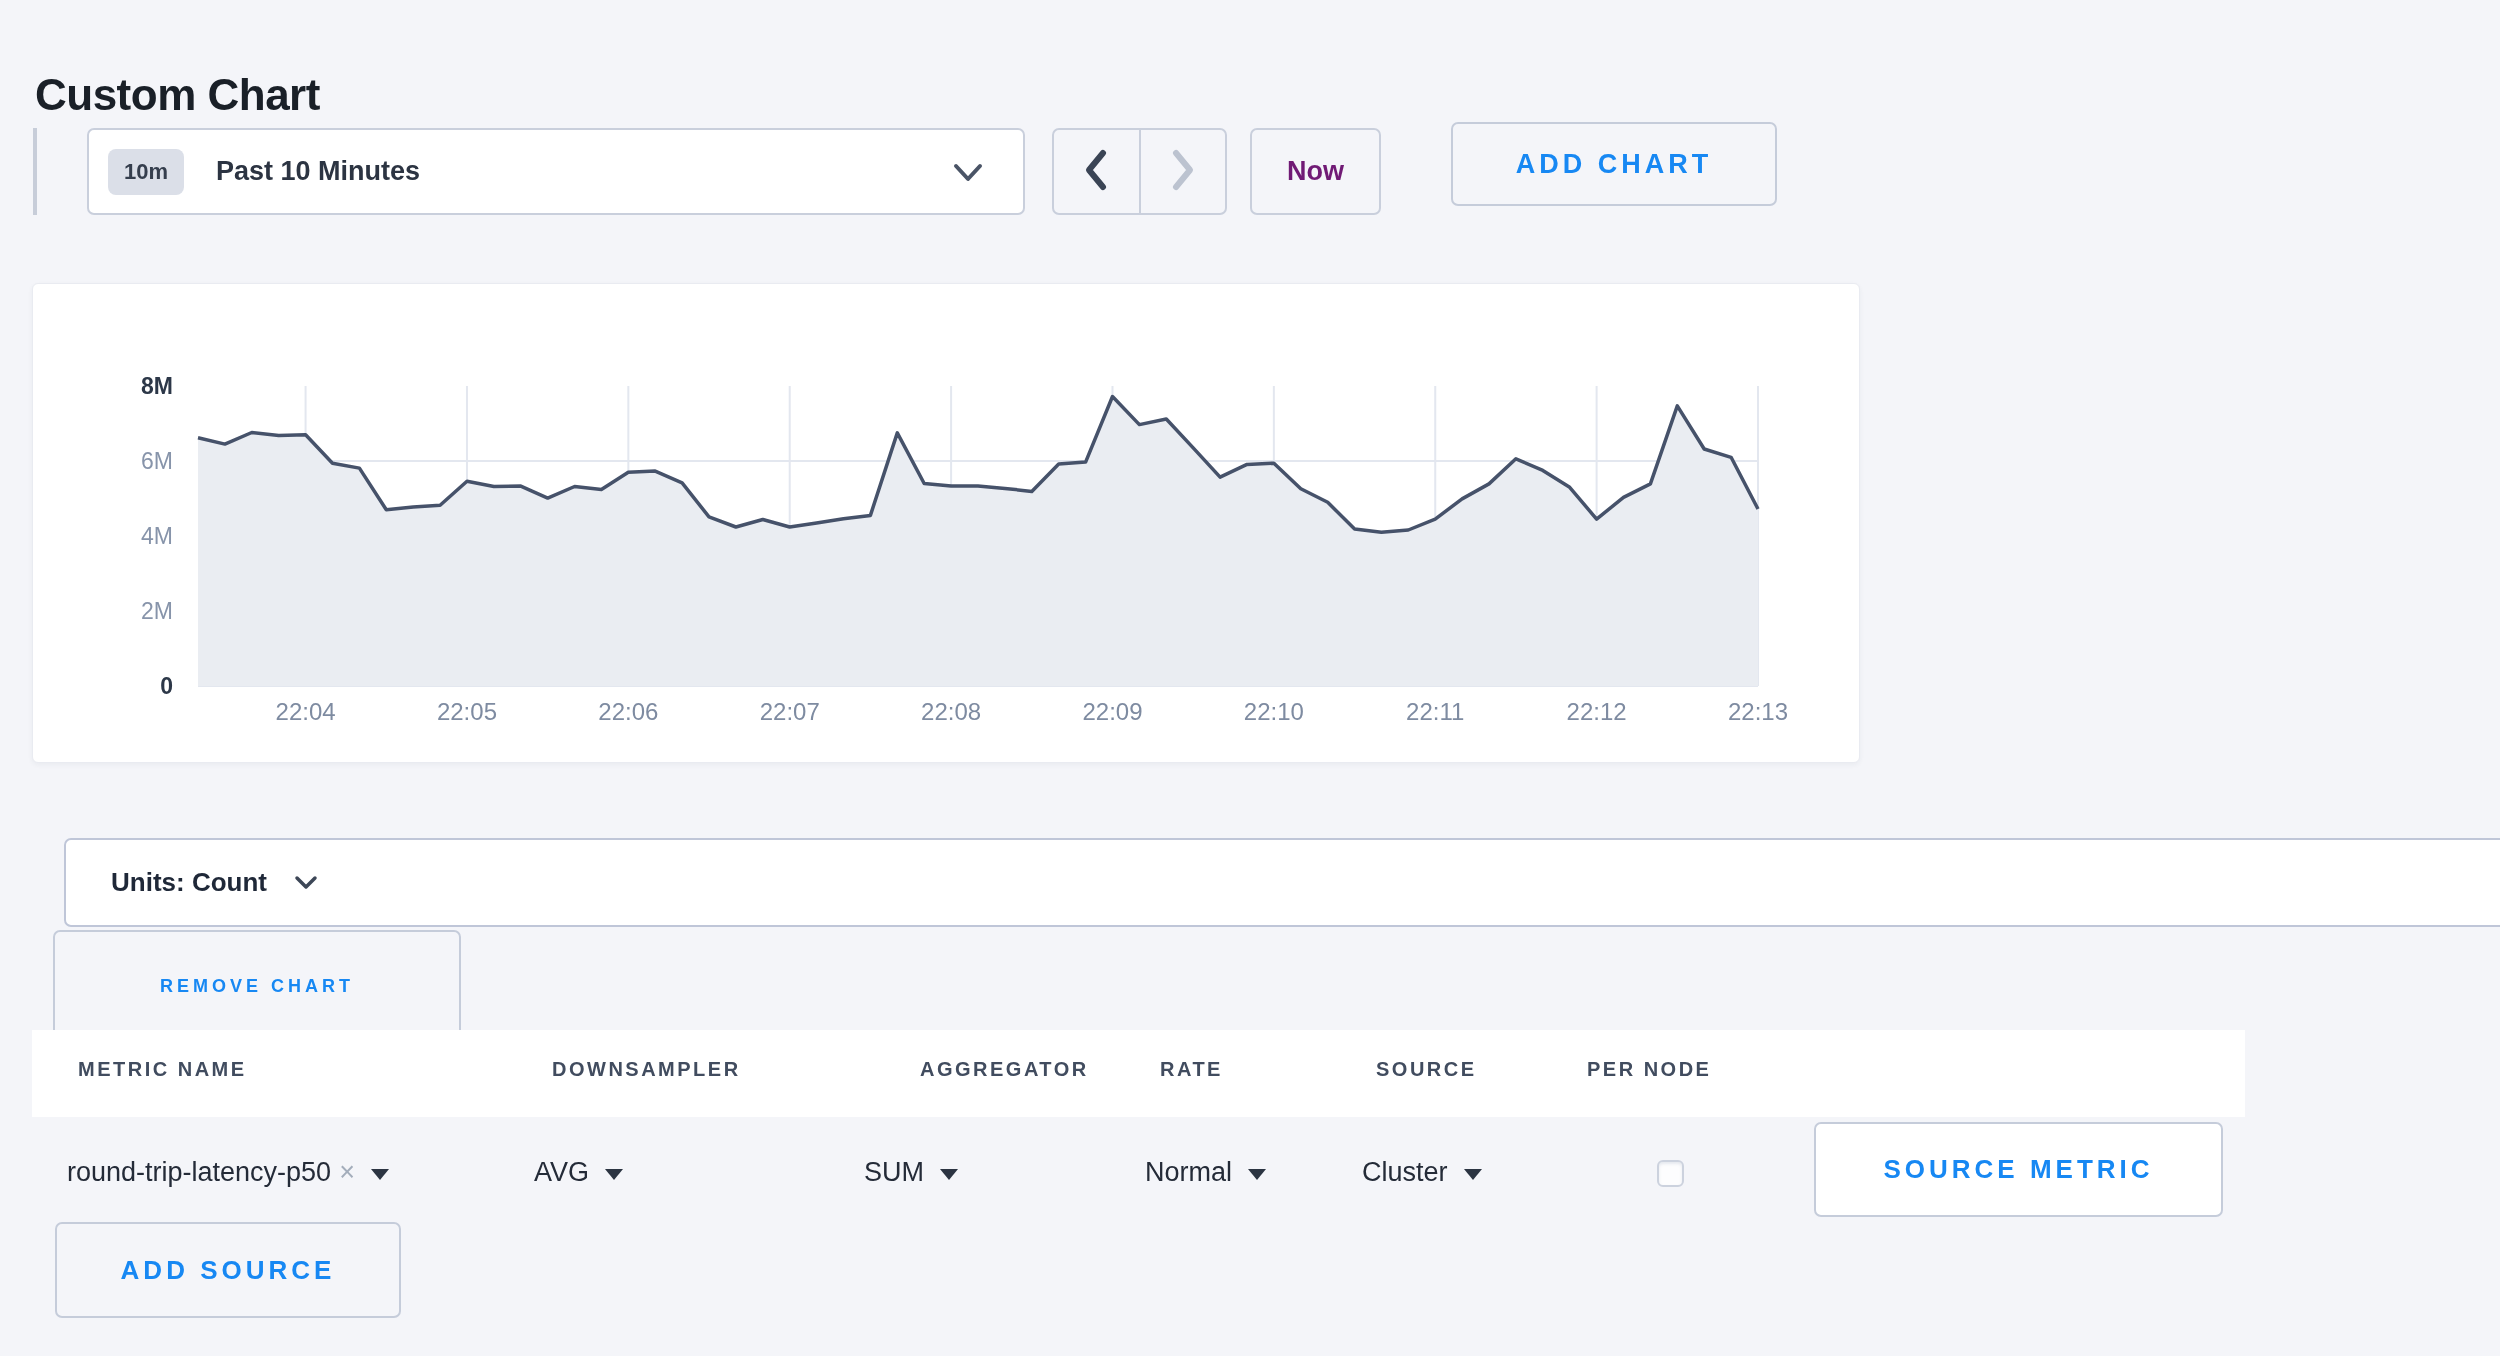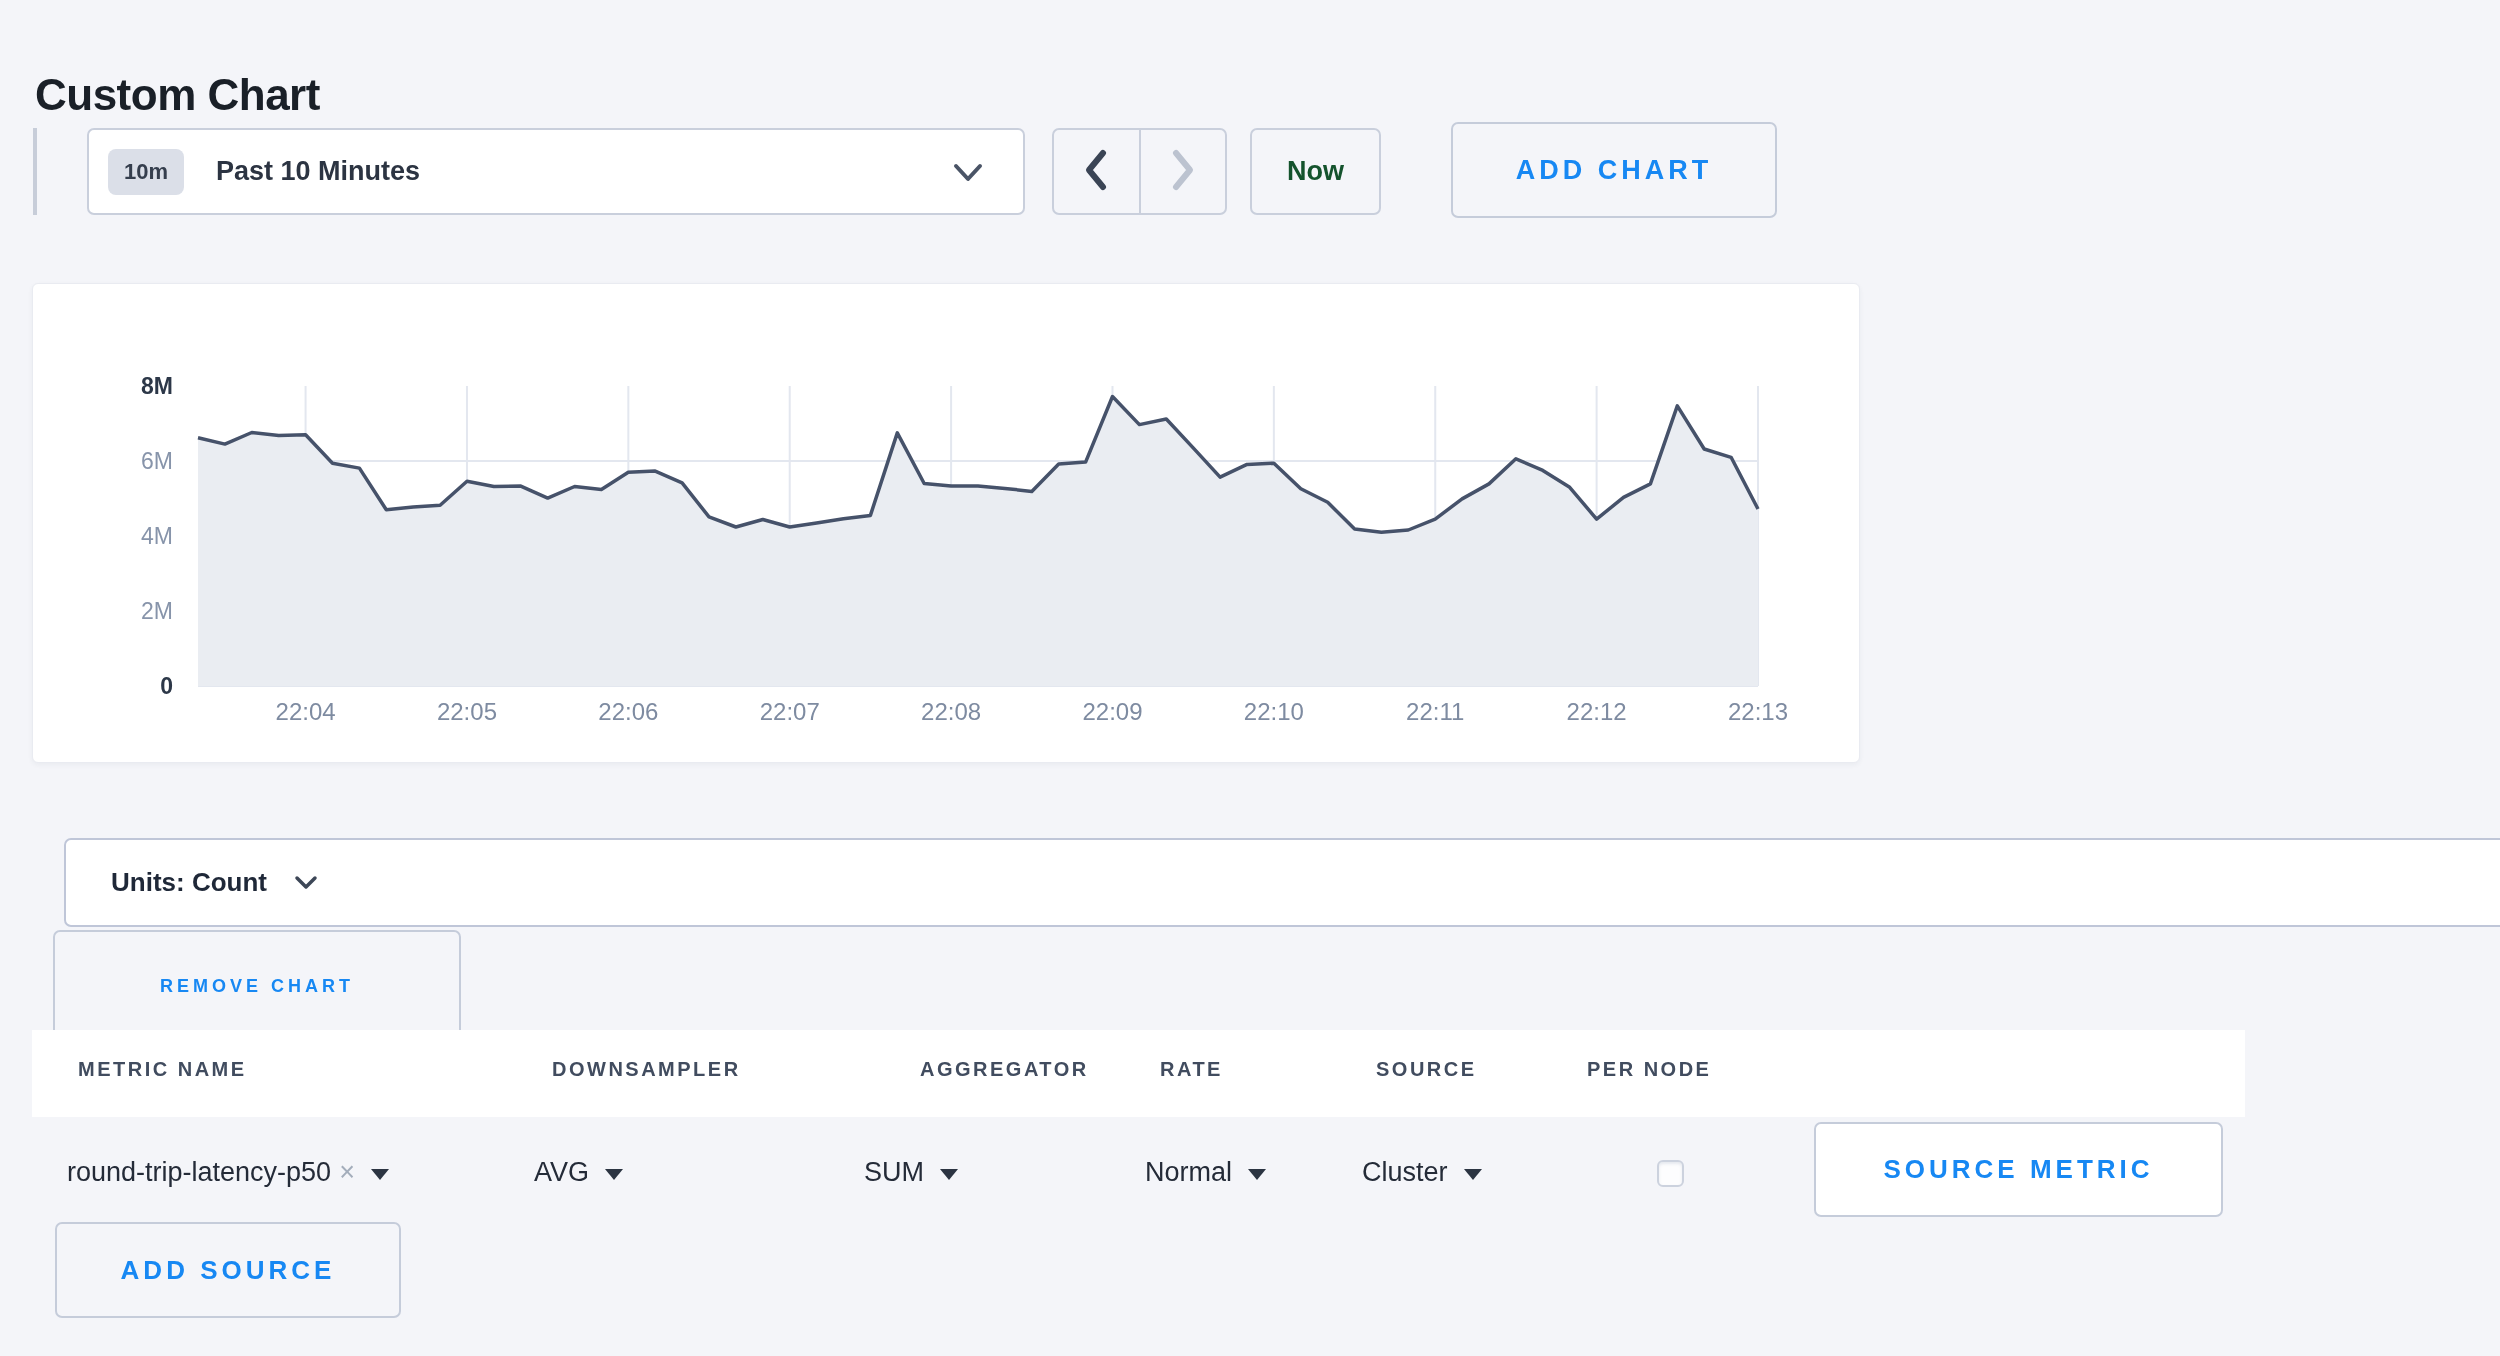--- a/index.html
+++ b/index.html
@@ -17,25 +17,25 @@
     font-size:22px;font-weight:700;color:#353e4d;}
   .time-label{margin-left:32px;font-size:27px;font-weight:700;color:#2c3442;}
   .dd-chevron{position:absolute;right:38px;top:32px;}
 
   .nav-group{left:1052px;top:128px;width:175px;height:87px;border:2px solid #c9cfdc;border-radius:7px;
     display:flex;background:transparent;}
   .nav-half{flex:1;display:flex;align-items:center;justify-content:center;cursor:pointer;}
   .nav-half.prev{border-right:2px solid #c9cfdc;}
 
   .now-btn{left:1250px;top:128px;width:131px;height:87px;border:2px solid #c9cfdc;border-radius:7px;
-    display:flex;align-items:center;justify-content:center;font-size:27px;font-weight:700;color:#14532d;}
+    display:flex;align-items:center;justify-content:center;font-size:27px;font-weight:700;color:#701a75;}
 
   .blue-btn{border:2px solid #c5ccda;border-radius:7px;display:flex;align-items:center;justify-content:center;
     font-size:27px;font-weight:600;letter-spacing:4px;color:#1788f3;cursor:pointer;background:transparent;}
-  .add-chart-btn{left:1451px;top:122px;width:326px;height:96px;}
+  .add-chart-btn{left:1451px;top:122px;width:326px;height:84px;}
   .remove-chart-btn{left:53px;top:930px;width:408px;height:112px;font-size:18px;}
   .remove-metric-btn{left:1814px;top:1122px;width:409px;height:95px;font-size:26px;background:#fff;}
   .add-metric-btn{left:55px;top:1222px;width:346px;height:96px;font-size:26px;}
 
   .chart-card{left:32px;top:283px;width:1828px;height:480px;background:#fff;border:1px solid #e9ebf1;
     border-radius:6px;box-shadow:0 2px 5px rgba(40,50,80,0.05);}
 
   .units-bar{left:32px;top:838px;width:2444px;height:89px;background:#fff;border:2px solid #bfc6d8;
     border-radius:7px;display:flex;align-items:center;cursor:pointer;margin-left:32px;}
   .units-label{margin-left:45px;font-size:26px;font-weight:700;color:#1f2838;}

